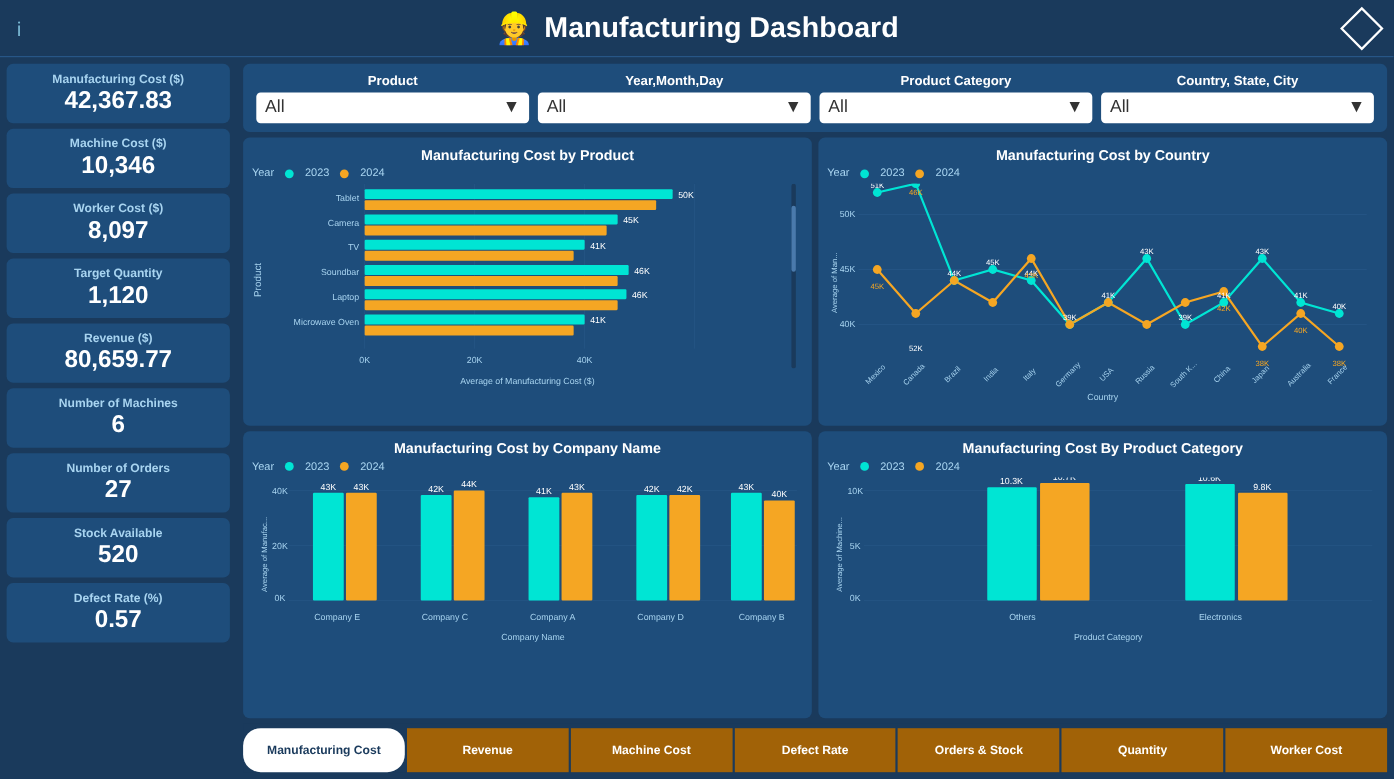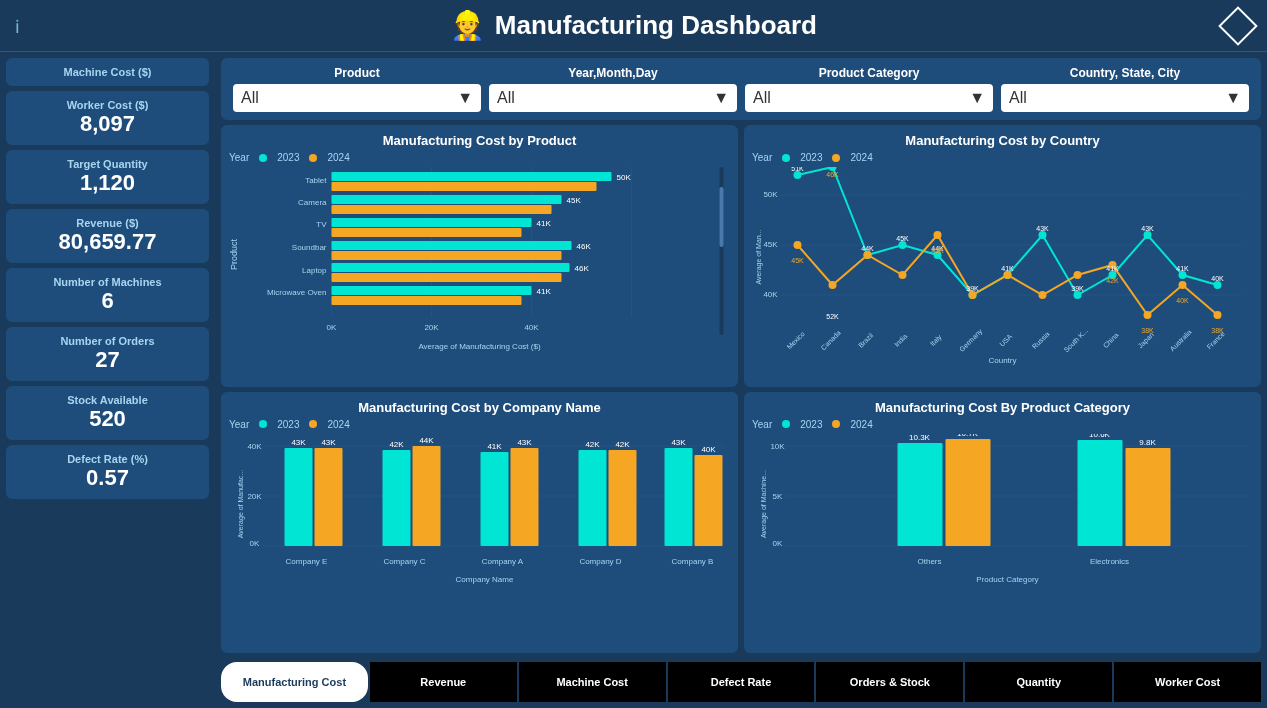--- a/index.html
+++ b/index.html
@@ -34,41 +34,46 @@
     .charts-row { display: flex; gap: 6px; flex: 1; }
     .chart-box { background: #1e4d7b; border-radius: 6px; padding: 8px; position: relative; }
     .chart-box.half { flex: 1; }
     .chart-title { font-size: 13px; font-weight: bold; text-align: center; color: white; margin-bottom: 4px; }
     .chart-legend { display: flex; align-items: center; gap: 10px; font-size: 10px; margin-bottom: 4px; }
     .legend-dot { width: 8px; height: 8px; border-radius: 50%; display: inline-block; }
     .legend-label { color: #a8d4f0; }
 
     
     .tabs { display: flex; gap: 2px; background: #1a3a5c; padding: 4px 0 0 0; height: 44px; }
-    .tab { flex: 1; padding: 8px 4px; text-align: center; font-size: 11px; font-weight: bold; cursor: pointer; border-radius: 4px 4px: 0 0; color: white; background: #000000; border: none; }
+    .tab { flex: 1; padding: 8px 4px; text-align: center; font-size: 11px; font-weight: bold; cursor: pointer; border-radius: 4px 4px: 0 0; color: white; background: #a16207; border: none; }
     .tab.active { background: white; color: #1a3a5c; border-radius: 16px; }
 
     
     svg text { font-family: Arial, sans-serif; }
   </style>
 </head>
 <body>
 
 <div class="header">
   <span class="header-info">ℹ</span>
   <span class="header-icon">👷</span>
   <span class="header-title">Manufacturing Dashboard</span>
   <div class="header-diamond"></div>
 </div>
 
 <div class="main">
 
   <div class="sidebar">
     <div class="kpi-card">
+      <div class="kpi-label">Manufacturing Cost ($)</div>
+      <div class="kpi-value">42,367.83</div>
+    </div>
+    <div class="kpi-card">
       <div class="kpi-label">Machine Cost ($)</div>
+      <div class="kpi-value">10,346</div>
     </div>
     <div class="kpi-card">
       <div class="kpi-label">Worker Cost ($)</div>
       <div class="kpi-value">8,097</div>
     </div>
     <div class="kpi-card">
       <div class="kpi-label">Target Quantity</div>
       <div class="kpi-value">1,120</div>
     </div>
     <div class="kpi-card">

